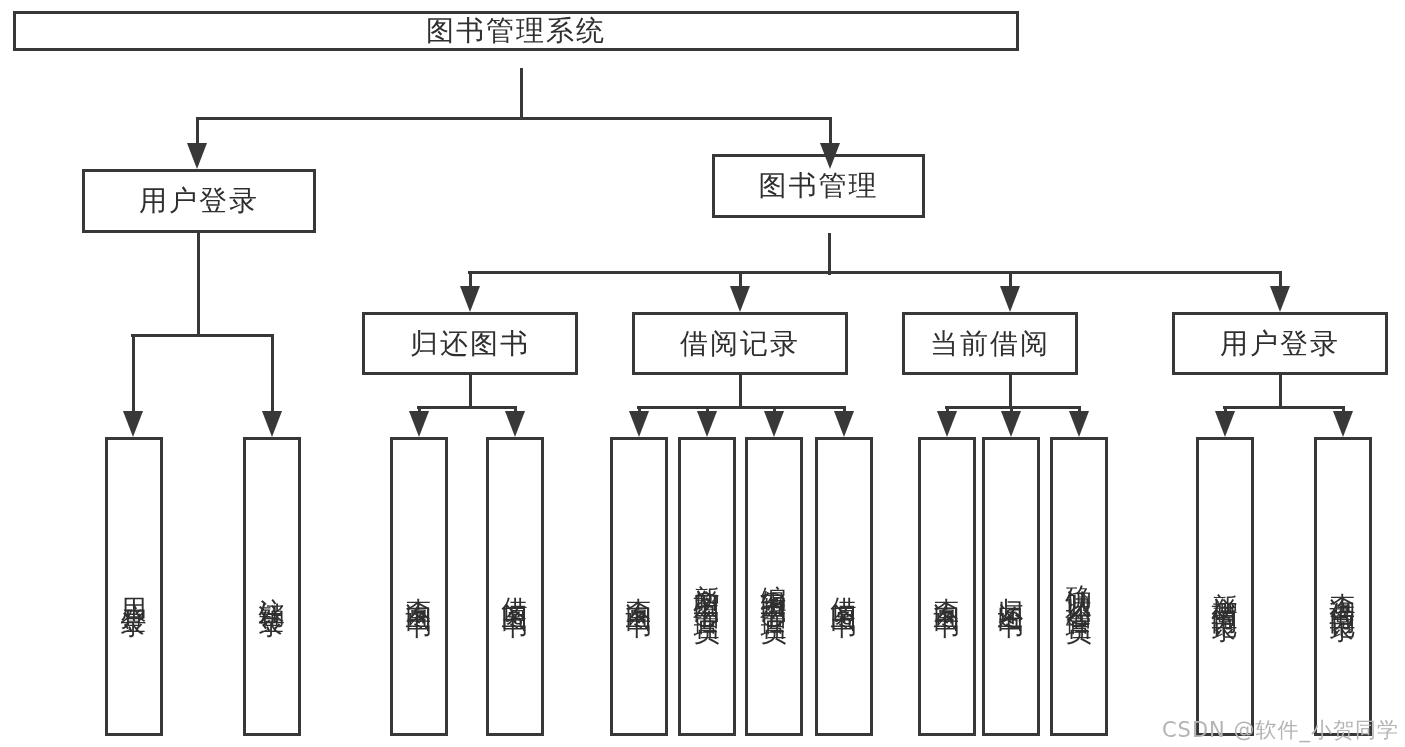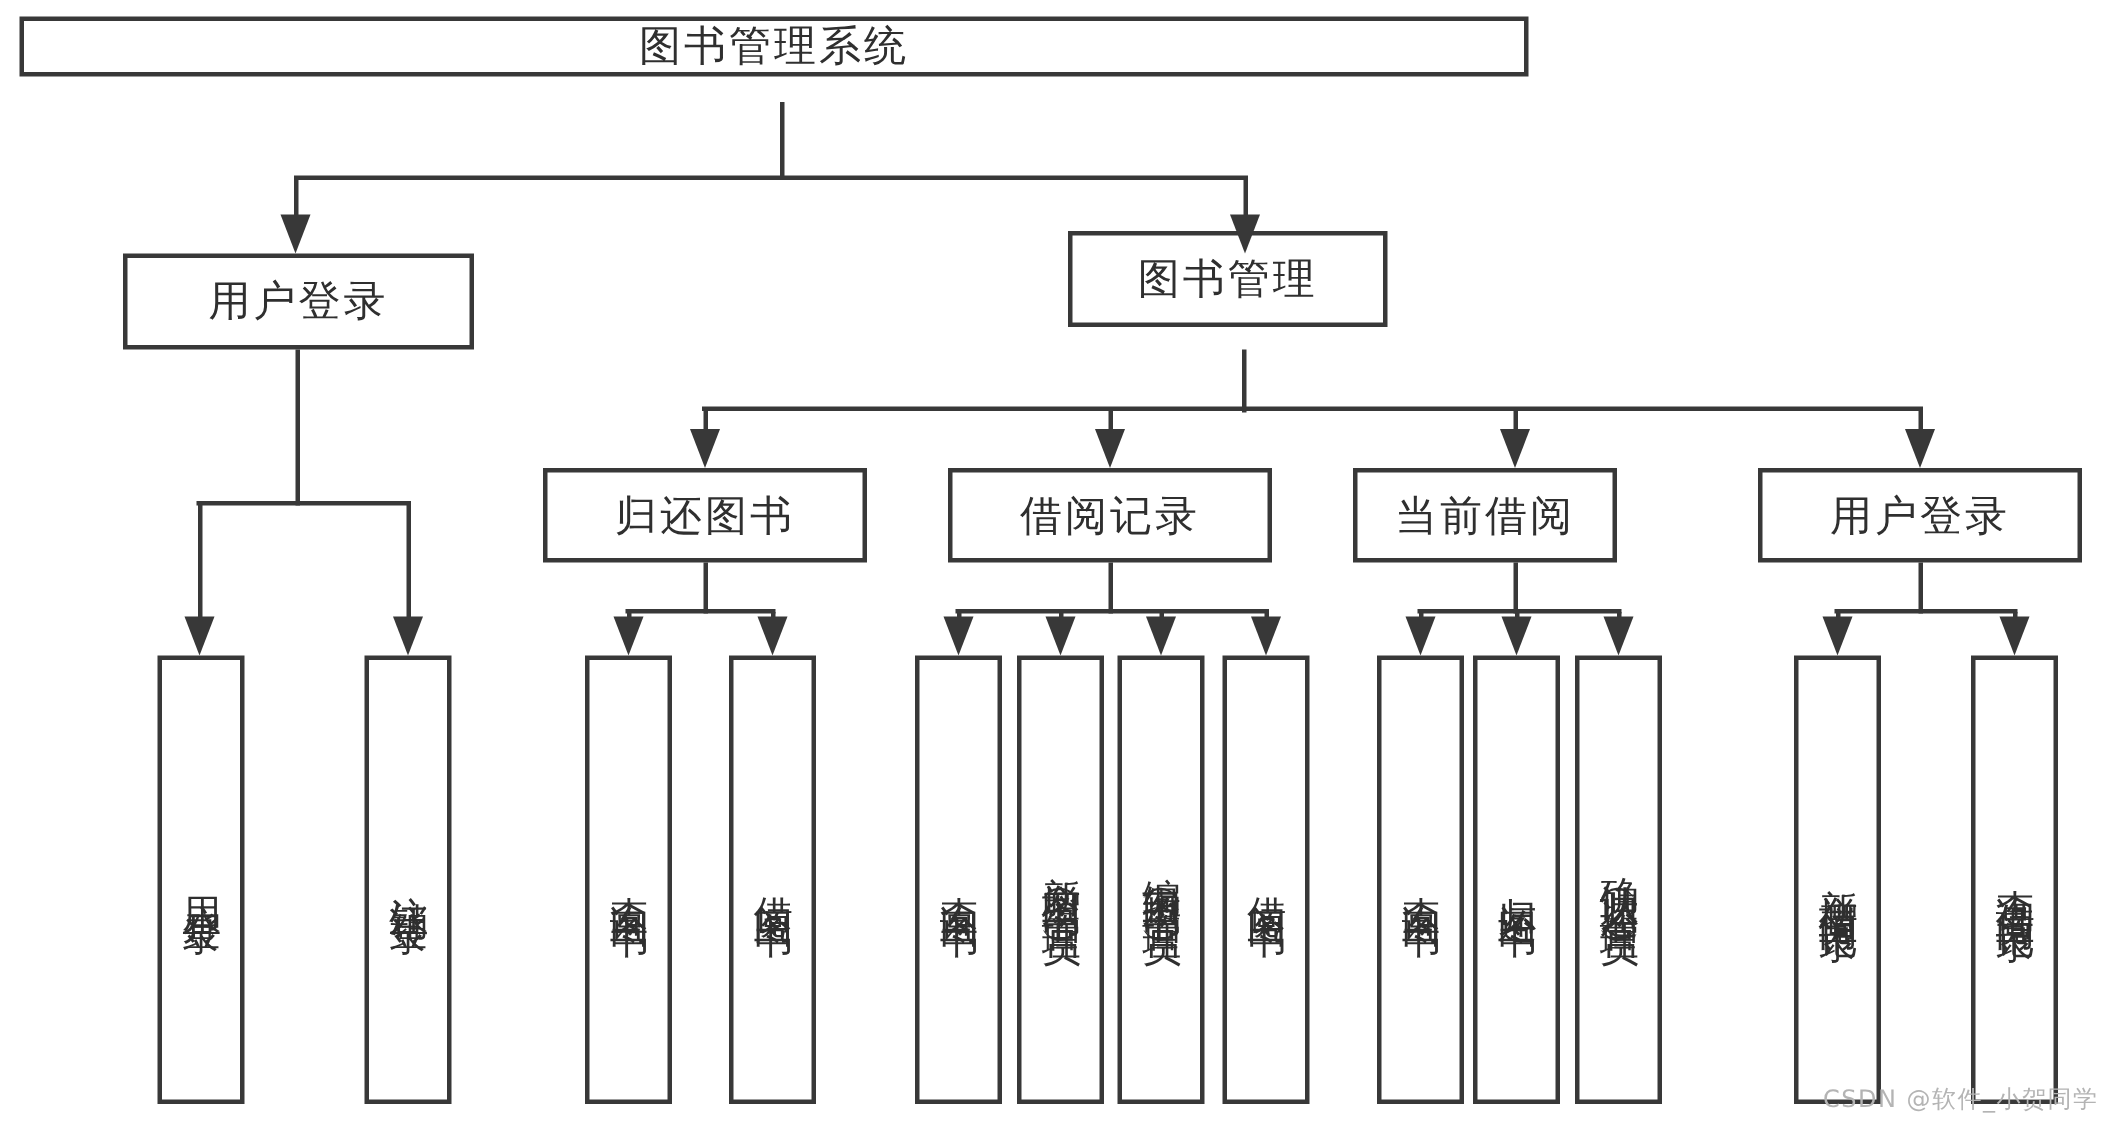--- a/index.html
+++ b/index.html
@@ -46,21 +46,21 @@
     width: 0;
     height: 0;
     border-left: 10px solid transparent;
     border-right: 10px solid transparent;
     border-top: 26px solid #383838;
   }
   .watermark {
     position: absolute;
     right: 6px;
     bottom: 3px;
-    font-size: 16px;
+    font-size: 21px;
     color: #b4b4b4;
     letter-spacing: 1px;
     white-space: nowrap;
   }
 </style>
 </head>
 <body>
 
 <div id="canvas">
 

